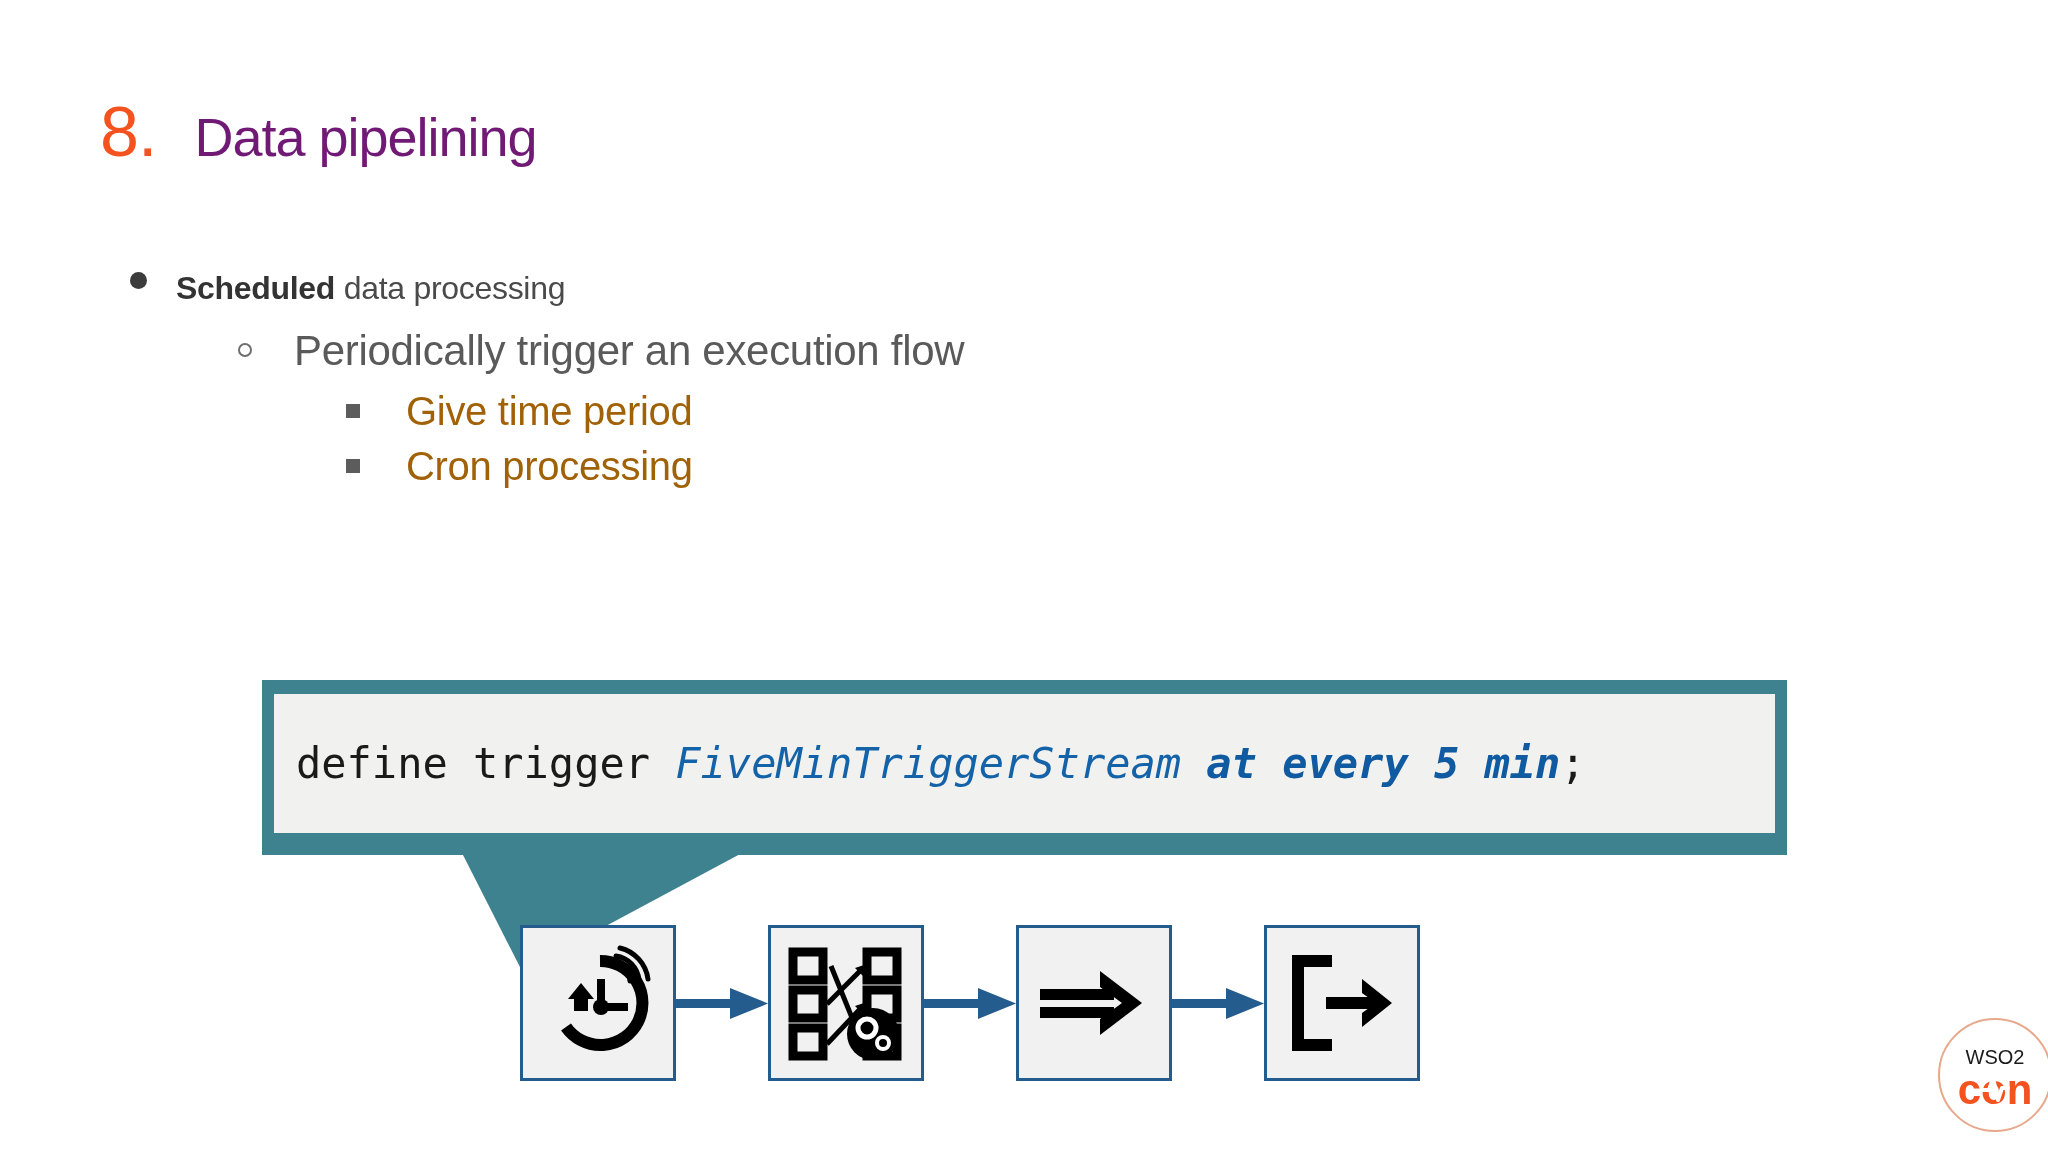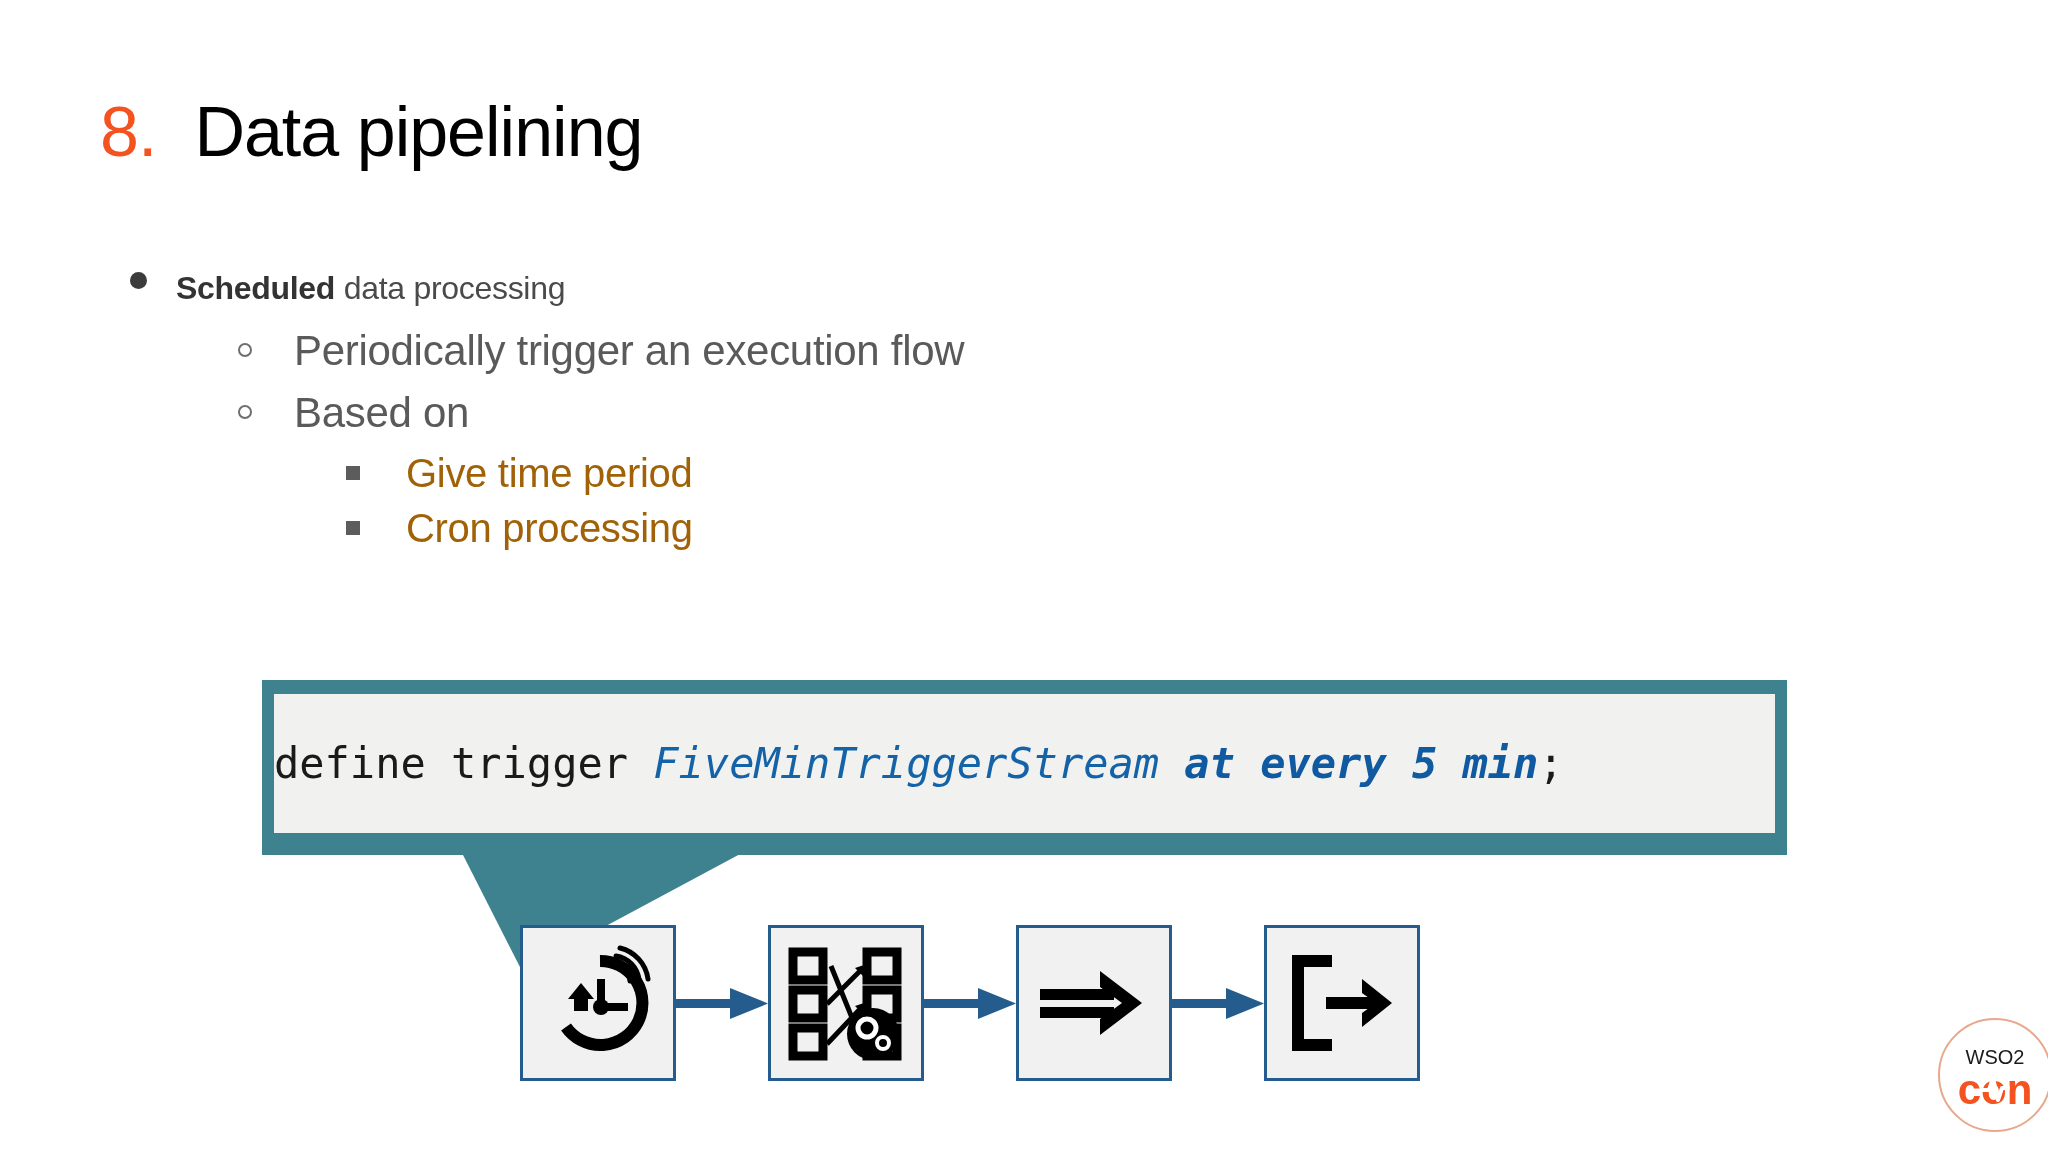--- a/index.html
+++ b/index.html
@@ -29,23 +29,23 @@
     gap: 38px;
     white-space: nowrap;
   }
   .title-num {
     font-size: 70px;
     font-weight: 400;
     color: #F4521E;
     letter-spacing: -1px;
   }
   .title-text {
-    font-size: 70px;
+    font-size: 54px;
     font-weight: 400;
-    color: #000000;
+    color: #701a75;
     letter-spacing: -1px;
   }
 
   
   .bullets {
     position: absolute;
     left: 130px;
     top: 270px;
     width: 1500px;
   }
@@ -99,20 +99,21 @@
     height: 175px;
     background: #3E8290;
     padding: 14px 12px 22px 12px;
   }
   .callout-inner {
     width: 100%;
     height: 100%;
     background: #F1F1EF;
     display: flex;
     align-items: center;
+    padding-left: 22px;
     white-space: nowrap;
     overflow: hidden;
   }
   .code-line {
     font-family: "DejaVu Sans Mono", "Liberation Mono", monospace;
     font-size: 42px;
     color: #1A1A1A;
     letter-spacing: 0px;
   }
   .code-line .id {
@@ -193,26 +194,20 @@
       <span class="txt"><b>Scheduled</b><span> data processing</span></span>
     </div>
 
     <div class="b2">
       <span class="marker">
           <i class="ring"></i>
         </span>
       <span class="txt">Periodically trigger an execution flow</span>
     </div>
 
-    <div class="b2">
-      <span class="marker">
-          <i class="ring"></i>
-        </span>
-      <span class="txt">Based on</span>
-    </div>
 
     <div class="b3">
       <span class="marker">
           <i class="sq"></i>
         </span>
       <span class="txt">Give time period</span>
     </div>
 
     <div class="b3">
       <span class="marker">

